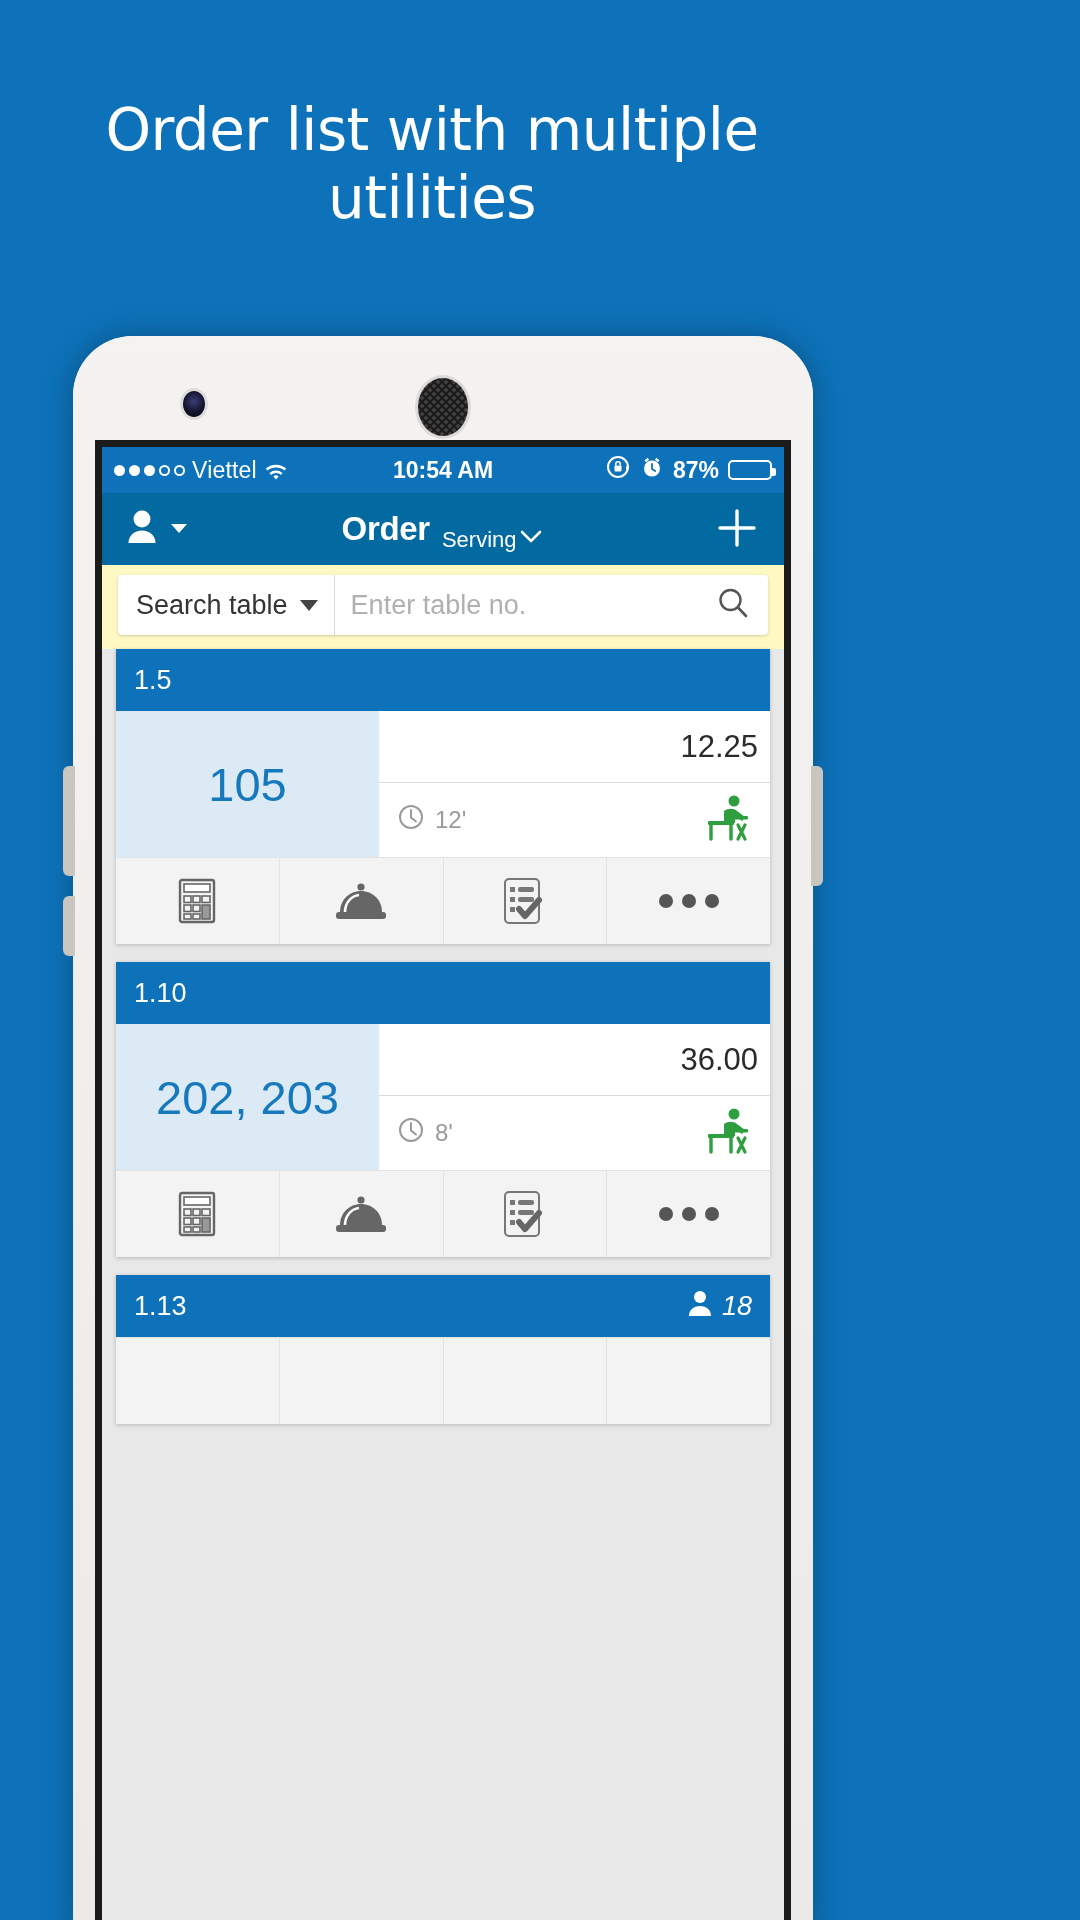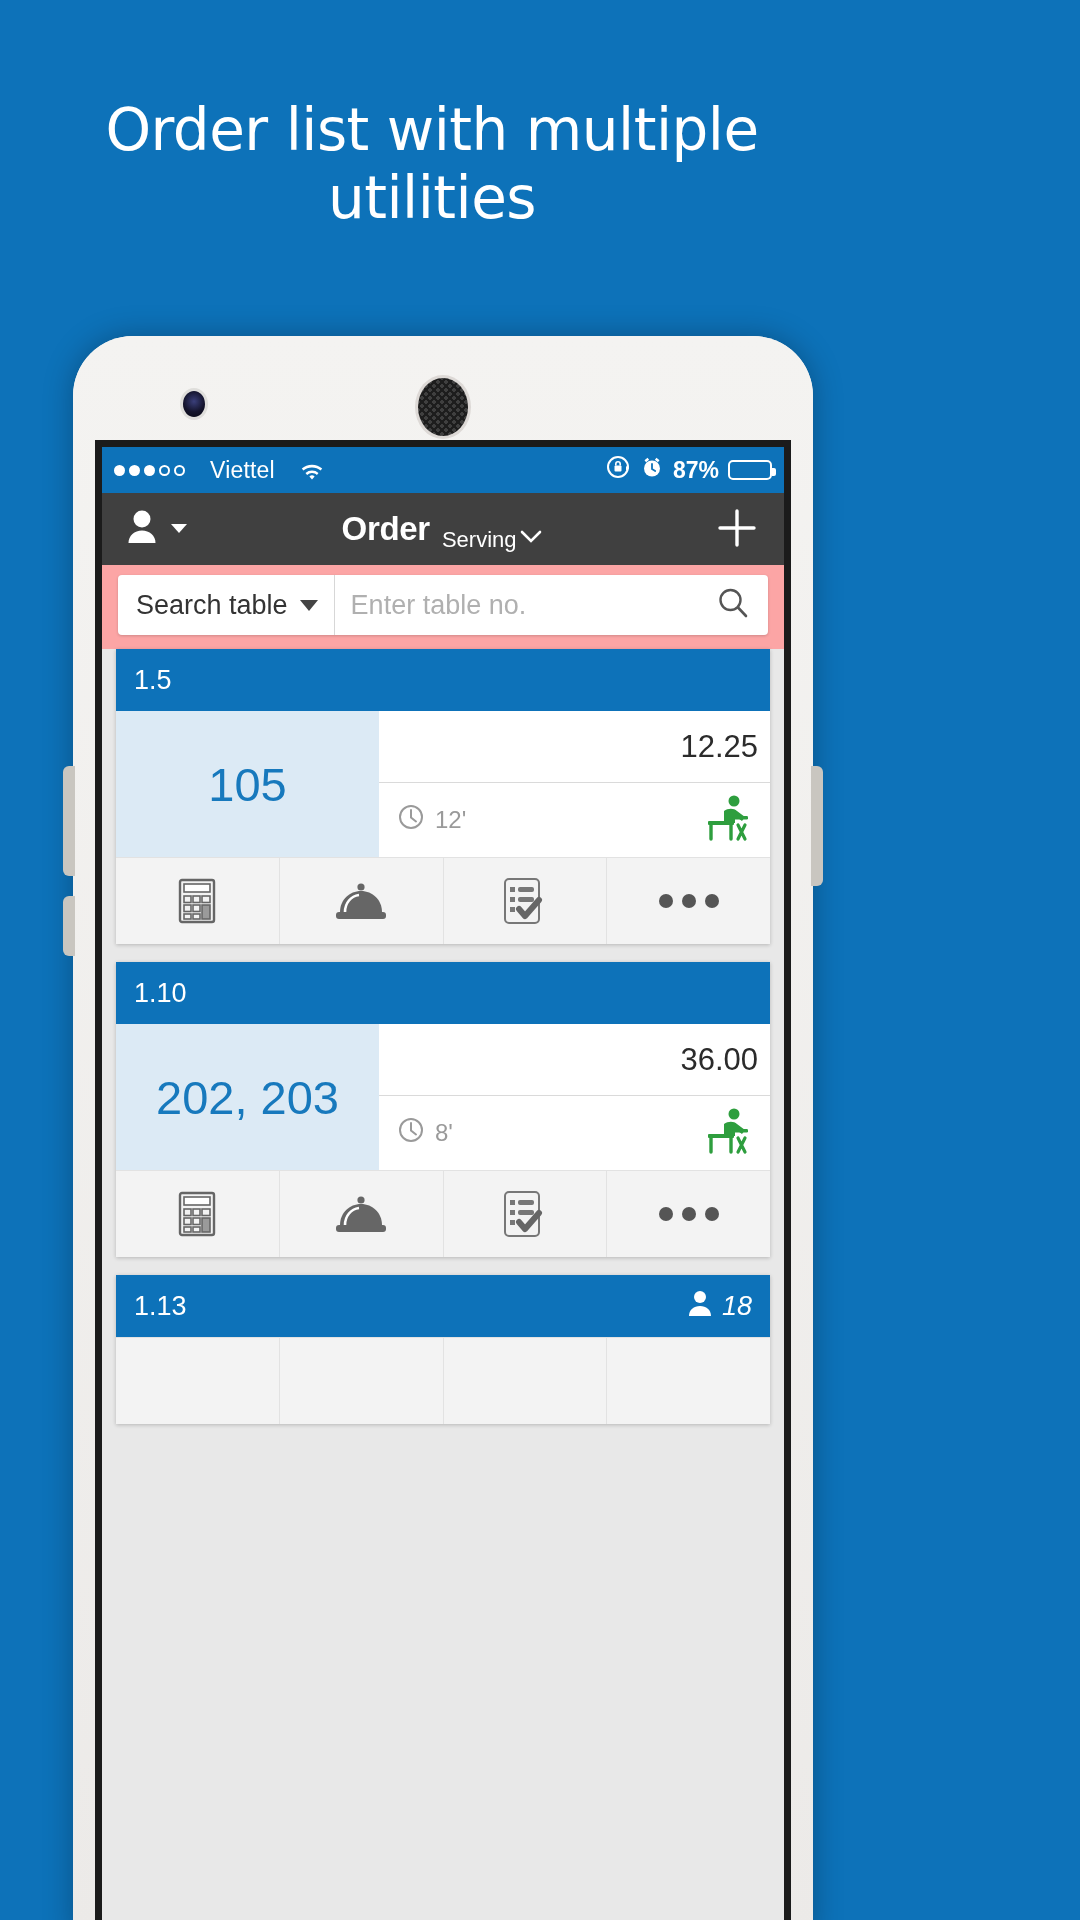--- a/index.html
+++ b/index.html
@@ -69,21 +69,21 @@
     overflow: hidden;
   }
 
   
   .statusbar {
     height: 46px; background: #0d72b9; color: #fff;
     display: flex; align-items: center; padding: 0 12px;
     font-size: 23px; font-weight: 600;
     position: relative;
   }
-  .sb-left { display: flex; align-items: center; gap: 25px; }
+  .sb-left { display: flex; align-items: center; gap: 7px; }
   .dots { display: flex; gap: 4px; align-items: center; }
   .dot { width: 11px; height: 11px; border-radius: 50%; background: #fff; }
   .dot.hollow { background: transparent; border: 2px solid #fff; width: 11px; height: 11px; }
   .carrier { font-size: 23px; font-weight: 500; letter-spacing: .2px;}
   .wifi { position: relative; width: 24px; height: 18px; }
   .sb-center {
     position: absolute; left: 0; width: 100%; text-align: center;
     font-size: 23px; font-weight: 700; pointer-events:none;
   }
   .sb-right { margin-left: auto; display: flex; align-items: center; gap: 9px; z-index:1;}
@@ -92,36 +92,36 @@
     position: relative; padding:2px;
   }
   .battery::after {
     content:''; position:absolute; right:-6px; top:6px;
     width:4px; height:8px; background:#fff; border-radius:0 2px 2px 0;
   }
   .battery-fill { height:100%; background:#fff; border-radius:2px; }
 
   
   .navbar {
-    height: 72px; background: #404040; color: #fff;
+    height: 72px; background: #0369a1; color: #fff;
     display: flex; align-items: center; padding: 0 24px;
     position: relative;
   }
   .nav-user { display:flex; align-items:center; gap:6px; }
   .nav-center {
     position:absolute; left:0; width:100%; text-align:center;
     display:flex; align-items:center; justify-content:center; gap:12px;
     pointer-events:none;
   }
   .nav-title { font-size: 33px; font-weight: 700; letter-spacing:-.3px; }
   .nav-sub { font-size: 22px; font-weight: 400; display:flex; align-items:center; gap:2px;margin-top:22px;}
   .nav-plus { margin-left:auto; font-size:52px; font-weight:200; line-height:42px; z-index:1;}
 
   
-  .searchwrap { background:#fca5a5; padding: 10px 16px 14px; }
+  .searchwrap { background:#fef9c3; padding: 10px 16px 14px; }
   .searchbar {
     height: 60px; background:#fff; border-radius: 4px;
     display:flex; align-items:center;
     box-shadow: 0 1px 3px rgba(0,0,0,.18);
   }
   .search-select {
     display:flex; align-items:center; gap:12px;
     padding: 0 16px 0 18px; height:100%;
     border-right: 1px solid #d7d7d7;
     font-size: 27px; color:#333;
@@ -206,20 +206,21 @@
         </div>
         <span class="carrier">Viettel</span>
         <span class="wifi">
           <svg width="24" height="18" viewBox="0 0 24 18">
             <path d="M12 15.6l2.6-3.2a4.1 4.1 0 0 0-5.2 0L12 15.6z" fill="#fff"></path>
             <path d="M12 9.1c1.9 0 3.6.7 4.9 1.8l1.6-2a10 10 0 0 0-13 0l1.6 2A7.4 7.4 0 0 1 12 9.1z" fill="#fff"></path>
             <path d="M12 3.4c3.3 0 6.3 1.2 8.6 3.2l1.6-2A15.6 15.6 0 0 0 12 .7C8.1.7 4.5 2.1 1.8 4.6l1.6 2A12.8 12.8 0 0 1 12 3.4z" fill="#fff"></path>
           </svg>
         </span>
       </div>
+      <div class="sb-center">10:54 AM</div>
       <div class="sb-right">
         <span>
           <svg width="26" height="26" viewBox="0 0 26 26">
             <circle cx="13" cy="13" r="10" fill="none" stroke="#fff" stroke-width="2"></circle>
             <rect x="9.5" y="11.5" width="7" height="6" rx="1" fill="#fff"></rect>
             <path d="M10.8 11.5v-1.6a2.2 2.2 0 0 1 4.4 0v1.6" fill="none" stroke="#fff" stroke-width="1.6"></path>
             <path d="M21 12l3 2.2-3 2.2z" fill="#fff"></path>
           </svg>
         </span>
         <span>

